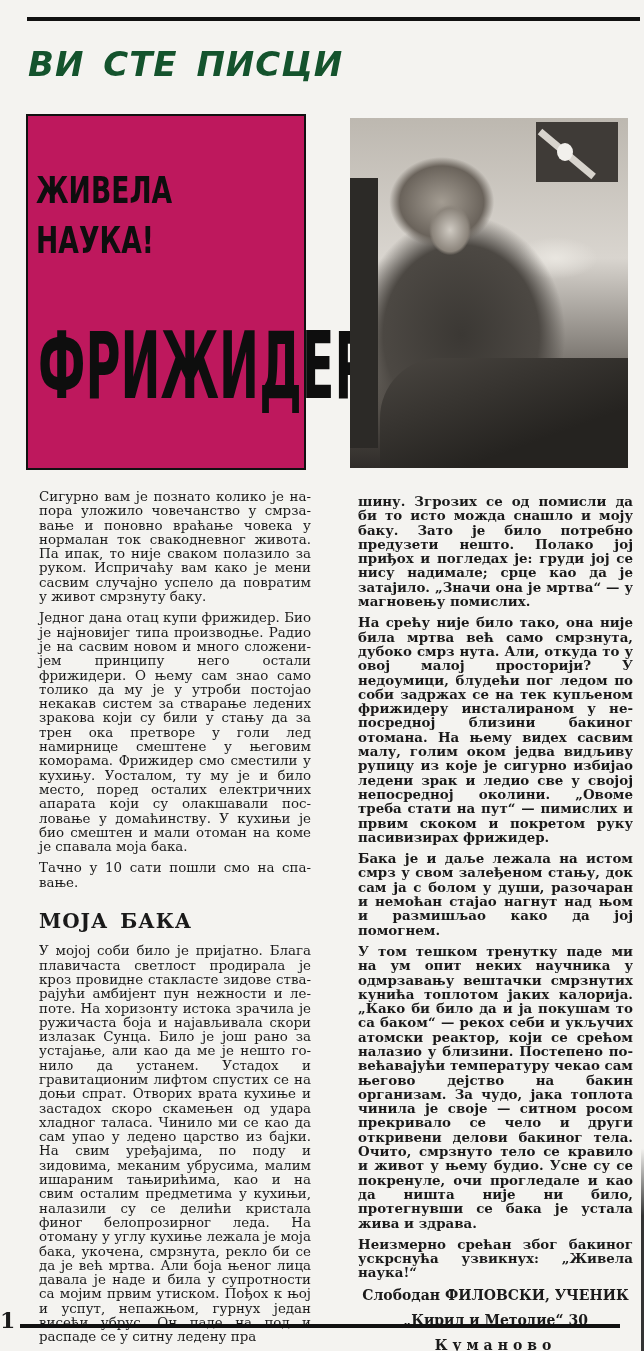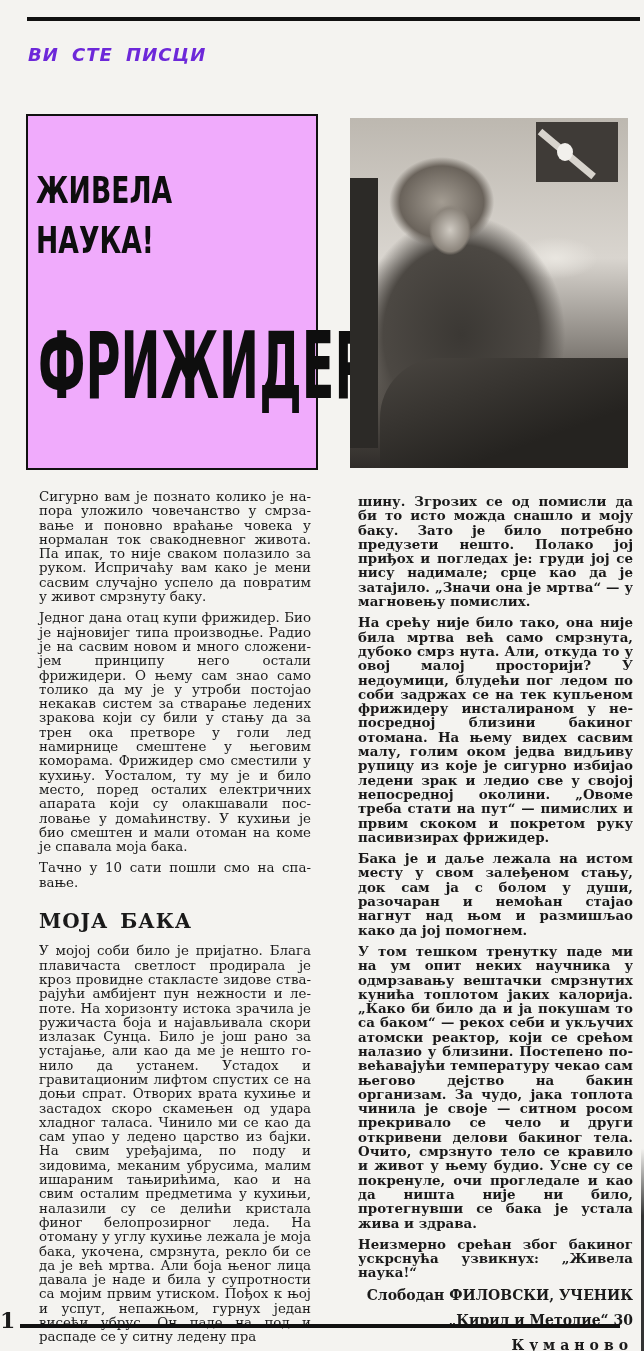--- a/index.html
+++ b/index.html
@@ -11,26 +11,26 @@
       color: #1a1a1a;
     }
     .top-rule {
       position: absolute; left: 27px; top: 17px; width: 613px; height: 4px;
       background: #111;
     }
     .section-title {
       position: absolute; left: 28px; top: 44px;
       font-family: "DejaVu Sans", sans-serif;
       font-weight: bold; font-style: italic;
-      font-size: 18px; letter-spacing: 1px; word-spacing: 6px;
-      color: #6d28d9;
+      font-size: 34px; letter-spacing: 1px; word-spacing: 6px;
+      color: #14532d;
     }
     .title-box {
       position: absolute; left: 26px; top: 114px; width: 276px; height: 352px;
-      border: 2px solid #111; background: #f0abfc; padding-left: 12px;
+      border: 2px solid #111; background: #be185d;
     }
     .headline-1 {
       position: absolute; left: 8px; top: 50px;
       font-family: "DejaVu Sans", sans-serif; font-weight: bold;
       font-size: 37px; line-height: 50px;
       transform: scaleX(0.72); transform-origin: left top;
       letter-spacing: 0px; color: #0e0e0e;
     }
     .headline-2 {
       position: absolute; left: 10px; top: 196px;
@@ -78,21 +78,21 @@
       hyphens: manual;
       margin-left: 13px;
     }
     .col-left { left: 26px; width: 272px; }
     .col-right { left: 345px; width: 275px; top: 494px; font-weight: bold; }
     .col p { margin: 0 0 7px 0; }
     .col .sub {
       font-weight: bold; font-size: 20px; margin: 24px 0 16px 0;
       letter-spacing: 1px; word-spacing: 4px;
     }
-    .col .sig { margin: 0 0 9px 0; text-align: right; font-size: 14px; line-height: 16px; }
+    .col .sig { margin: 0 0 9px 0; text-align: center; font-size: 14px; line-height: 16px; }
     .col .sig.city { letter-spacing: 5px; }
     .page-num {
       position: absolute; left: 0; top: 1307px;
       font-family: "DejaVu Serif", serif; font-weight: bold; font-size: 22px;
     }
     .bottom-rule {
       position: absolute; left: 20px; top: 1324px; width: 600px; height: 4px;
       background: #111;
     }
     .right-edge {
@@ -126,21 +126,21 @@
   <p>Сигурно вам је познато колико је на­пора уложило човечанство у смрза­вање и поновно враћање човека у нормалан ток свакодневног живота. Па ипак, то није сваком полазило за ру­ком. Испричаћу вам како је мени сас­вим случајно успело да повратим у живот смрзнуту баку.</p>
   <p>Једног дана отац купи фрижидер. Био је најновијег типа производње. Радио је на сасвим новом и много сложени­јем принципу него остали фрижидери. О њему сам знао само толико да му је у утроби постојао некакав систем за стварање ледених зракова који су били у стању да за трен ока претворе у голи лед намирнице смештене у ње­говим коморама. Фрижидер смо сме­стили у кухињу. Уосталом, ту му је и било место, поред осталих електрич­них апарата који су олакшавали пос­ловање у домаћинству. У кухињи је био смештен и мали отоман на коме је спавала моја бака.</p>
   <p>Тачно у 10 сати пошли смо на спа­вање.</p>
   <p class="sub">МОЈА БАКА</p>
   <p>У мојој соби било је пријатно. Блага плавичаста светлост продирала је кроз провидне стакласте зидове ства­рајући амбијент пун нежности и ле­поте. На хоризонту истока зрачила је ружичаста боја и најављивала скори излазак Сунца. Било је још рано за устајање, али као да ме је нешто го­нило да устанем. Устадох и гравитаци­оним лифтом спустих се на доњи спрат. Отворих врата кухиње и заста­дох скоро скамењен од удара хладног таласа. Чинило ми се као да сам упао у ледено царство из бајки. На свим уређајима, по поду и зидовима, мека­ним убрусима, малим ишараним тањи­рићима, као и на свим осталим пред­метима у кухињи, налазили су се де­лићи кристала финог белопрозирног леда. На отоману у углу кухиње ле­жала је моја бака, укочена, смрзнута, рекло би се да је већ мртва. Али боја њеног лица давала је наде и била у супротности са мојим првим утиском. Пођох к њој и успут, непажњом, гур­нух један висећи убрус. Он паде на под и распаде се у ситну ледену пра­</p>
 </div>
 
 <div class="col col-right">
   <p>шину. Згрозих се од помисли да би то исто можда снашло и моју баку. Зато је било потребно предузети нешто. Полако јој приђох и погледах је: гру­ди јој се нису надимале; срце као да је затајило. „Значи она је мртва“ — у магновењу помислих.</p>
   <p>На срећу није било тако, она није била мртва већ само смрзнута, дубоко смрз нута. Али, откуда то у овој малој просторији? У недоумици, блудећи пог ледом по соби задржах се на тек куп­љеном фрижидеру инсталираном у не­посредној близини бакиног отомана. На њему видех сасвим малу, голим оком једва видљиву рупицу из које је сигурно избијао ледени зрак и ледио све у својој непосредној околини. „О­воме треба стати на пут“ — пимислих и првим скоком и покретом руку па­сивизирах фрижидер.</p>
-  <p>Бака је и даље лежала на истом месту у свом залеђеном стању, док сам ја с болом у души, разочаран и немоћан стајао нагнут над њом и размишљао како да јој помогнем.</p>
+  <p>Бака је и даље лежала на истом смрз у свом залеђеном стању, док сам ја с болом у души, разочаран и немоћан стајао нагнут над њом и размишљао како да јој помогнем.</p>
   <p>У том тешком тренутку паде ми на ум опит неких научника у одмрзавању вештачки смрзнутих кунића топлотом јаких калорија. „Како би било да и ја покушам то са баком“ — рекох себи и укључих атомски реактор, који се сре­ћом налазио у близини. Постепено по­већавајући температуру чекао сам ње­гово дејство на бакин организам. За чудо, јака топлота чинила је своје — ситном росом прекривало се чело и други откривени делови бакиног те­ла. Очито, смрзнуто тело се кравило и живот у њему будио. Усне су се покре­нуле, очи прогледале и као да ништа није ни било, протегнувши се бака је устала жива и здрава.</p>
   <p>Неизмерно срећан због бакиног ускрс­нућа узвикнух: „Живела наука!“</p>
   <p class="sig">Слободан ФИЛОВСКИ, УЧЕНИК</p>
   <p class="sig">„Кирил и Методие“ 30</p>
   <p class="sig city">Куманово</p>
 </div>
 
 <div class="page-num">1</div>
 <div class="bottom-rule"></div>
 <div class="right-edge"></div>

